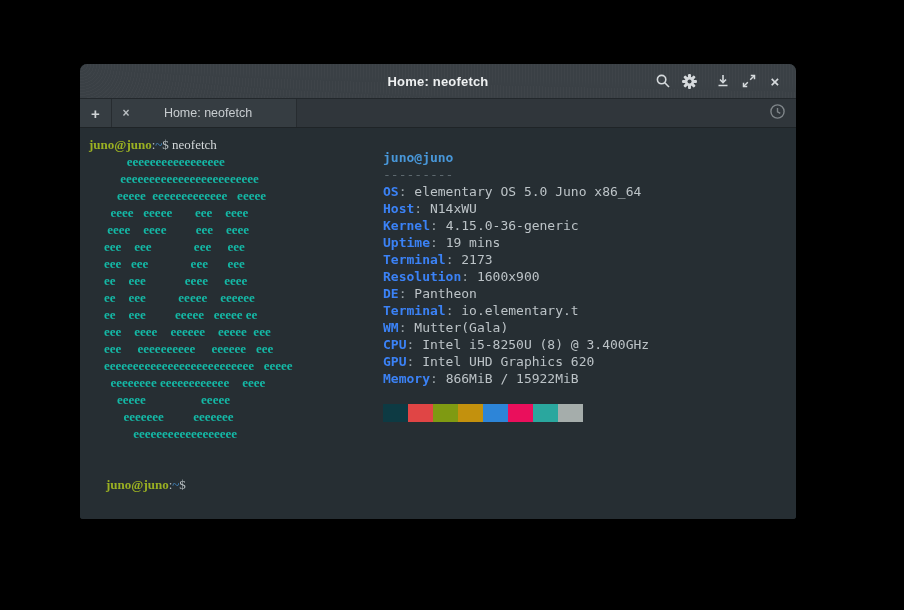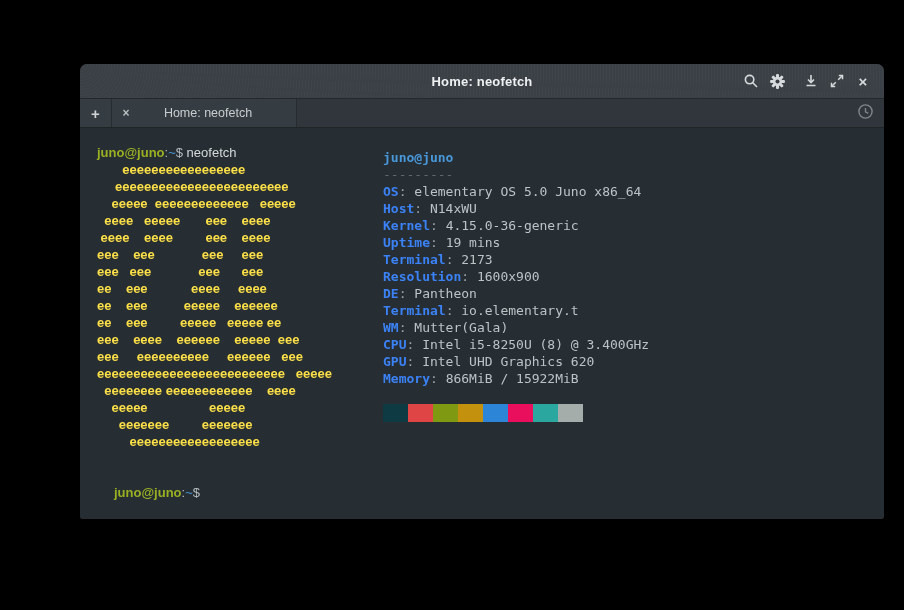--- a/index.html
+++ b/index.html
@@ -1,21 +1,21 @@
 <!DOCTYPE html>
 <html><head>
 <meta charset="utf-8">
 <style>
   html,body{margin:0;padding:0;}
   body{
     width:904px;height:610px;background:#000;overflow:hidden;position:relative;
     font-family:"Liberation Sans", sans-serif;
   }
   .window{
-    position:absolute;left:80px;top:64px;width:804px;height:455px;
+    position:absolute;left:80px;top:64px;width:716px;height:455px;
     border-radius:7px 7px 3px 3px;overflow:hidden;
     box-shadow:0 8px 28px rgba(0,0,0,.85), 0 2px 8px rgba(0,0,0,.6);
     background:#262e33;
   }
   
   .headerbar{
     position:relative;height:34px;background:#3a4045;
     background-image:repeating-radial-gradient(circle at 1px 1px, rgba(255,255,255,.025) 0 .7px, transparent 1px 3px);
     border-bottom:1px solid #23282c;
     display:flex;align-items:center;
@@ -51,23 +51,23 @@
   }
   .history-btn{
     position:absolute;right:8px;top:3px;width:22px;height:22px;
     display:flex;align-items:center;justify-content:center;cursor:pointer;opacity:.75;
   }
   
   .term{
     position:relative;height:392px;background:#262e33;cursor:text;
     font-family:"DejaVu Sans Mono", monospace;font-size:13px;line-height:17px;
   }
-  .term pre{margin:12px;font-family:Liberation Sans, sans-serif;font-size:inherit;line-height:17px;}
+  .term pre{margin:4px;font-family:Liberation Serif, serif;font-size:inherit;line-height:17px;}
   .line1{position:absolute;left:5px;top:4px;}
-  .ascii{position:absolute;left:5px;top:21px;color:#fde047;font-weight:bold;}
+  .ascii{position:absolute;left:20px;top:21px;color:#14b8a6;font-weight:bold;}
   .infocol{position:absolute;left:303px;top:21px;width:290px;}
   .info-title{color:#4897d9;font-weight:bold;}
   .info-underline{color:#5d686e;}
   .info-row{white-space:pre;color:#bcc3c7;}
   .info-row .lbl{color:#3b82f6;font-weight:bold;}
   .info-row .sep{color:#9aa3a8;}
   .palette{display:flex;margin-top:17px;}
   .palette .chip{width:25px;height:18px;}
   .prompt2{position:absolute;left:22px;top:344px;}
   .p-user{color:#9ab022;font-weight:bold;}

